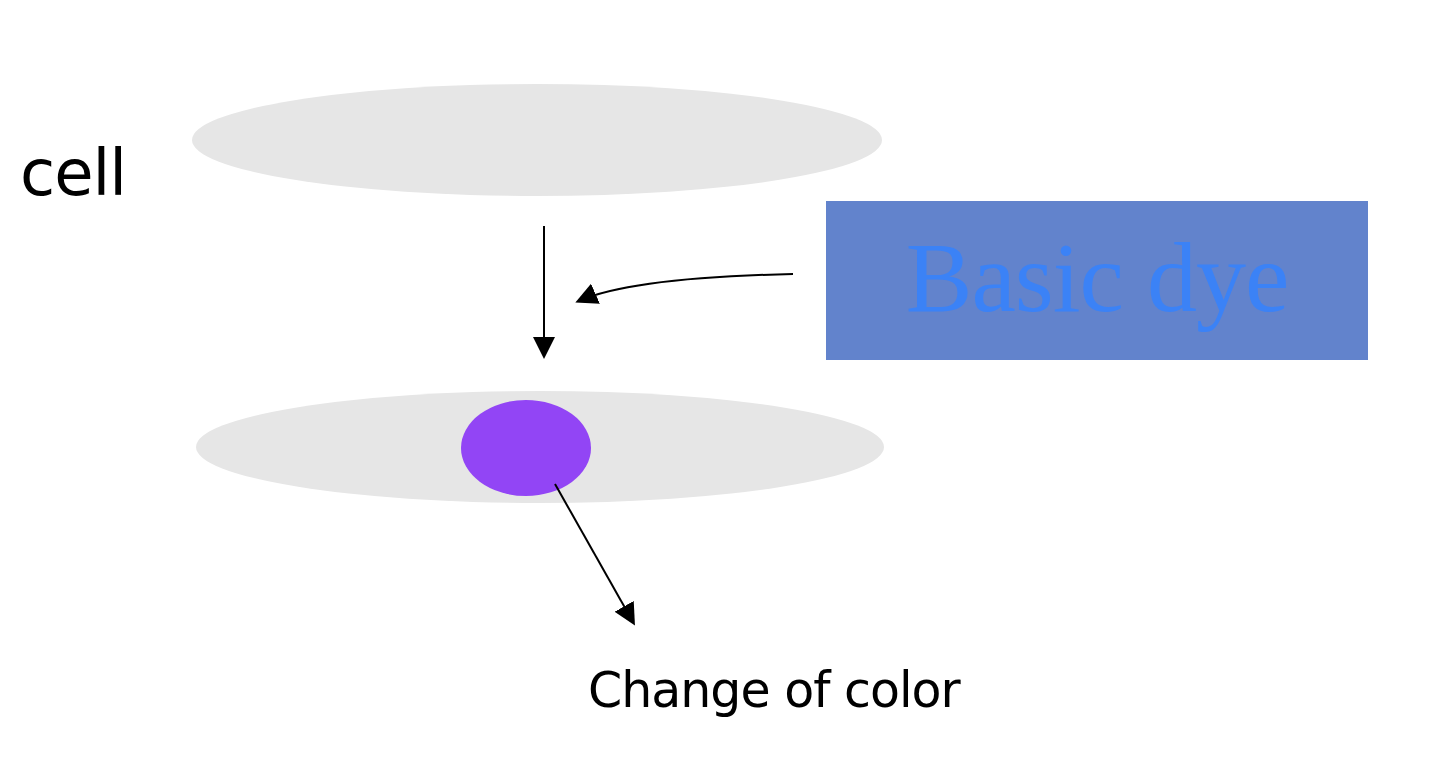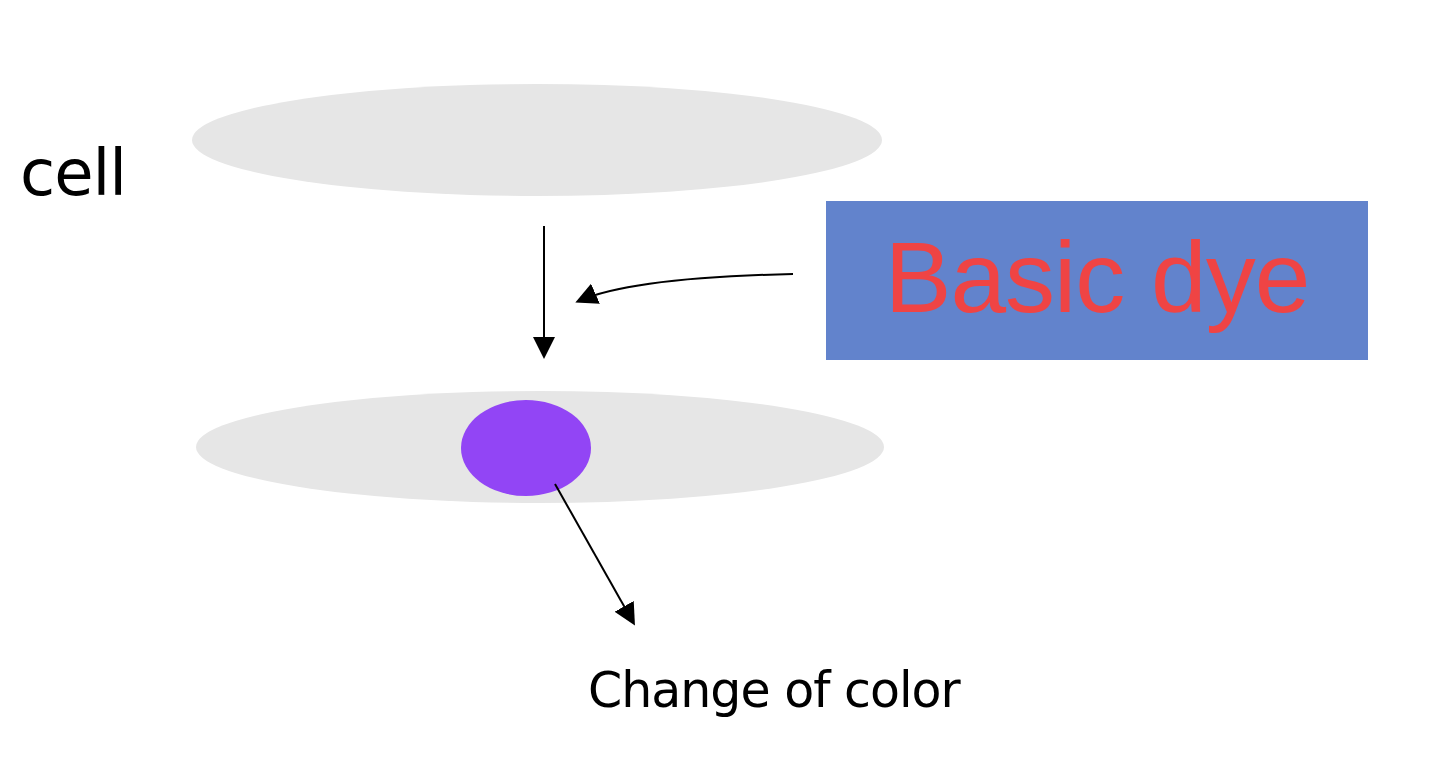--- a/index.html
+++ b/index.html
@@ -9,21 +9,21 @@
     font-family: "DejaVu Sans", "Liberation Sans", sans-serif;
   }
   .label { position: absolute; color: #000; white-space: nowrap; }
   #cell-label { left: 20px; top: 88px; font-size: 64px; letter-spacing: -1px; margin-top: 48px; }
   #change-label { left: 588px; top: 662px; font-size: 49px; letter-spacing: -1px; }
   #dye-box {
     position: absolute; left: 826px; top: 201px; width: 542px; height: 159px;
     display: flex; align-items: center; justify-content: center;
   }
   #dye-text {
-    font-family: Liberation Sans, sans-serif; font-size: 100px; color: #ef4444;
+    font-family: Liberation Serif, serif; font-size: 100px; color: #3b82f6;
     margin-top: -6px; letter-spacing: -1px;
   }
   svg { position: absolute; left: 0; top: 0; }
 </style>
 </head>
 <body>
 
 <svg width="1440" height="771">
   <defs>
     <marker id="arrowhead" markerWidth="10" markerHeight="10" refX="8" refY="5" orient="auto" markerUnits="userSpaceOnUse" viewBox="0 0 10 10">

